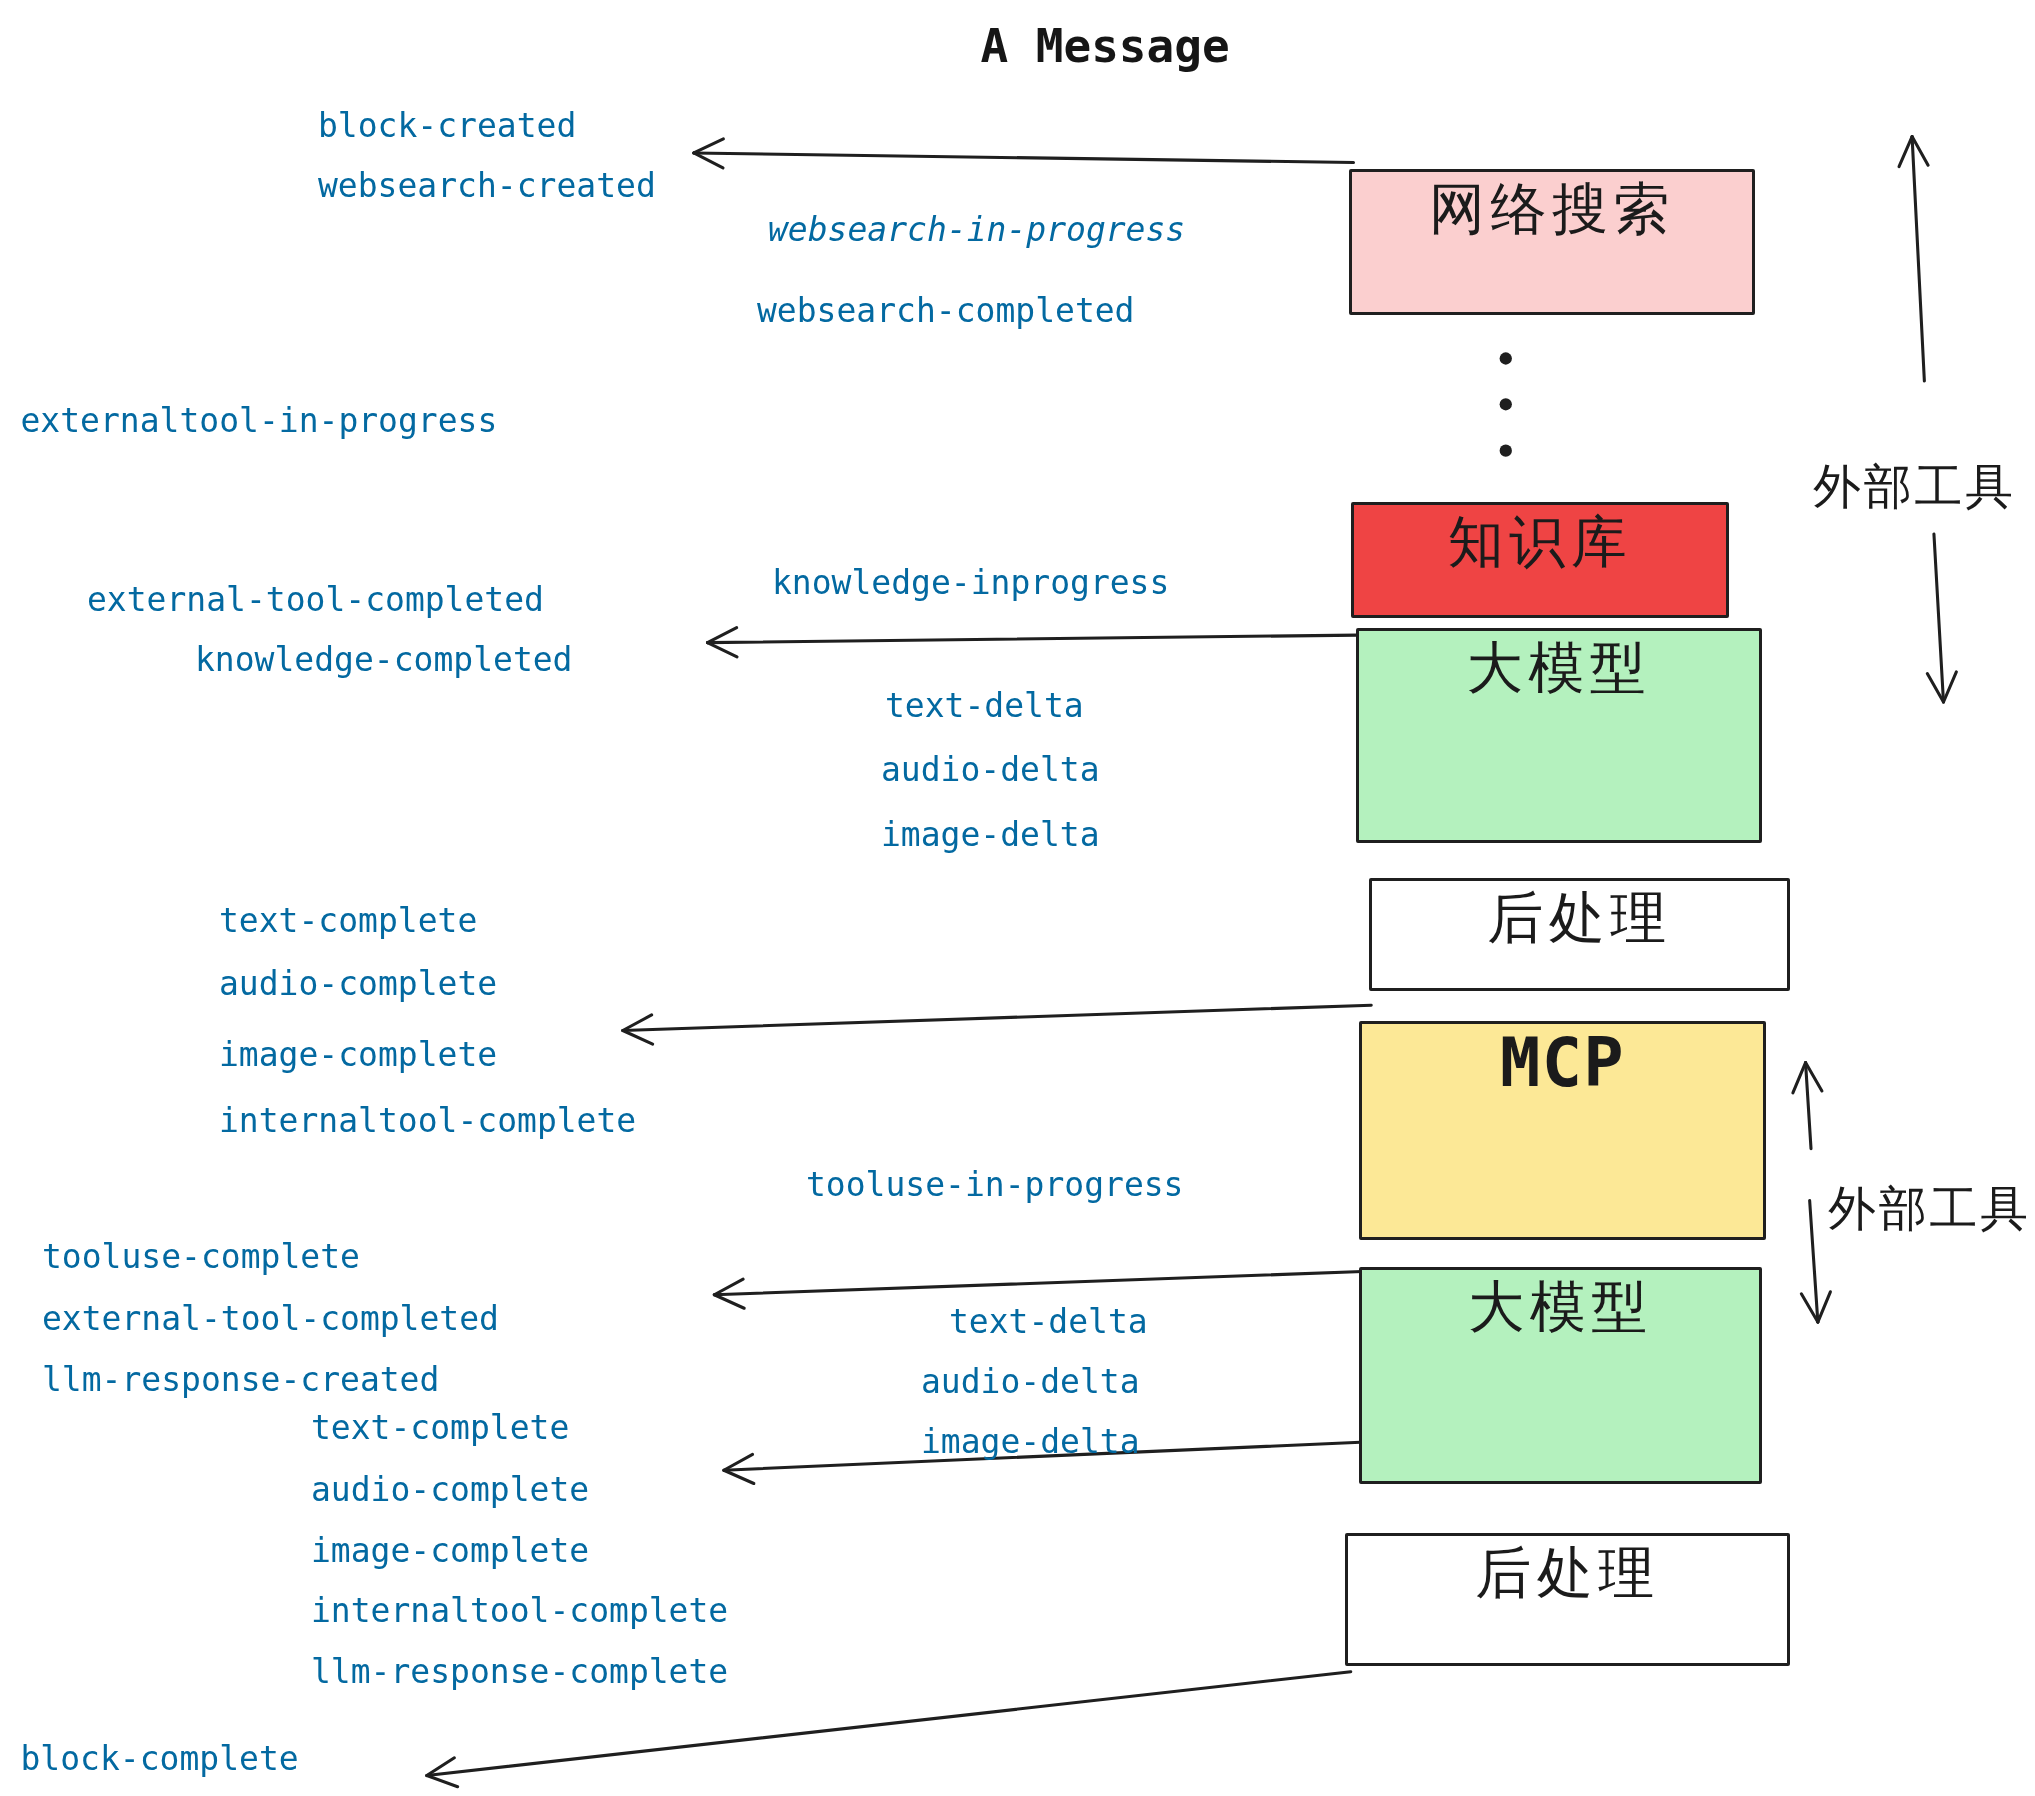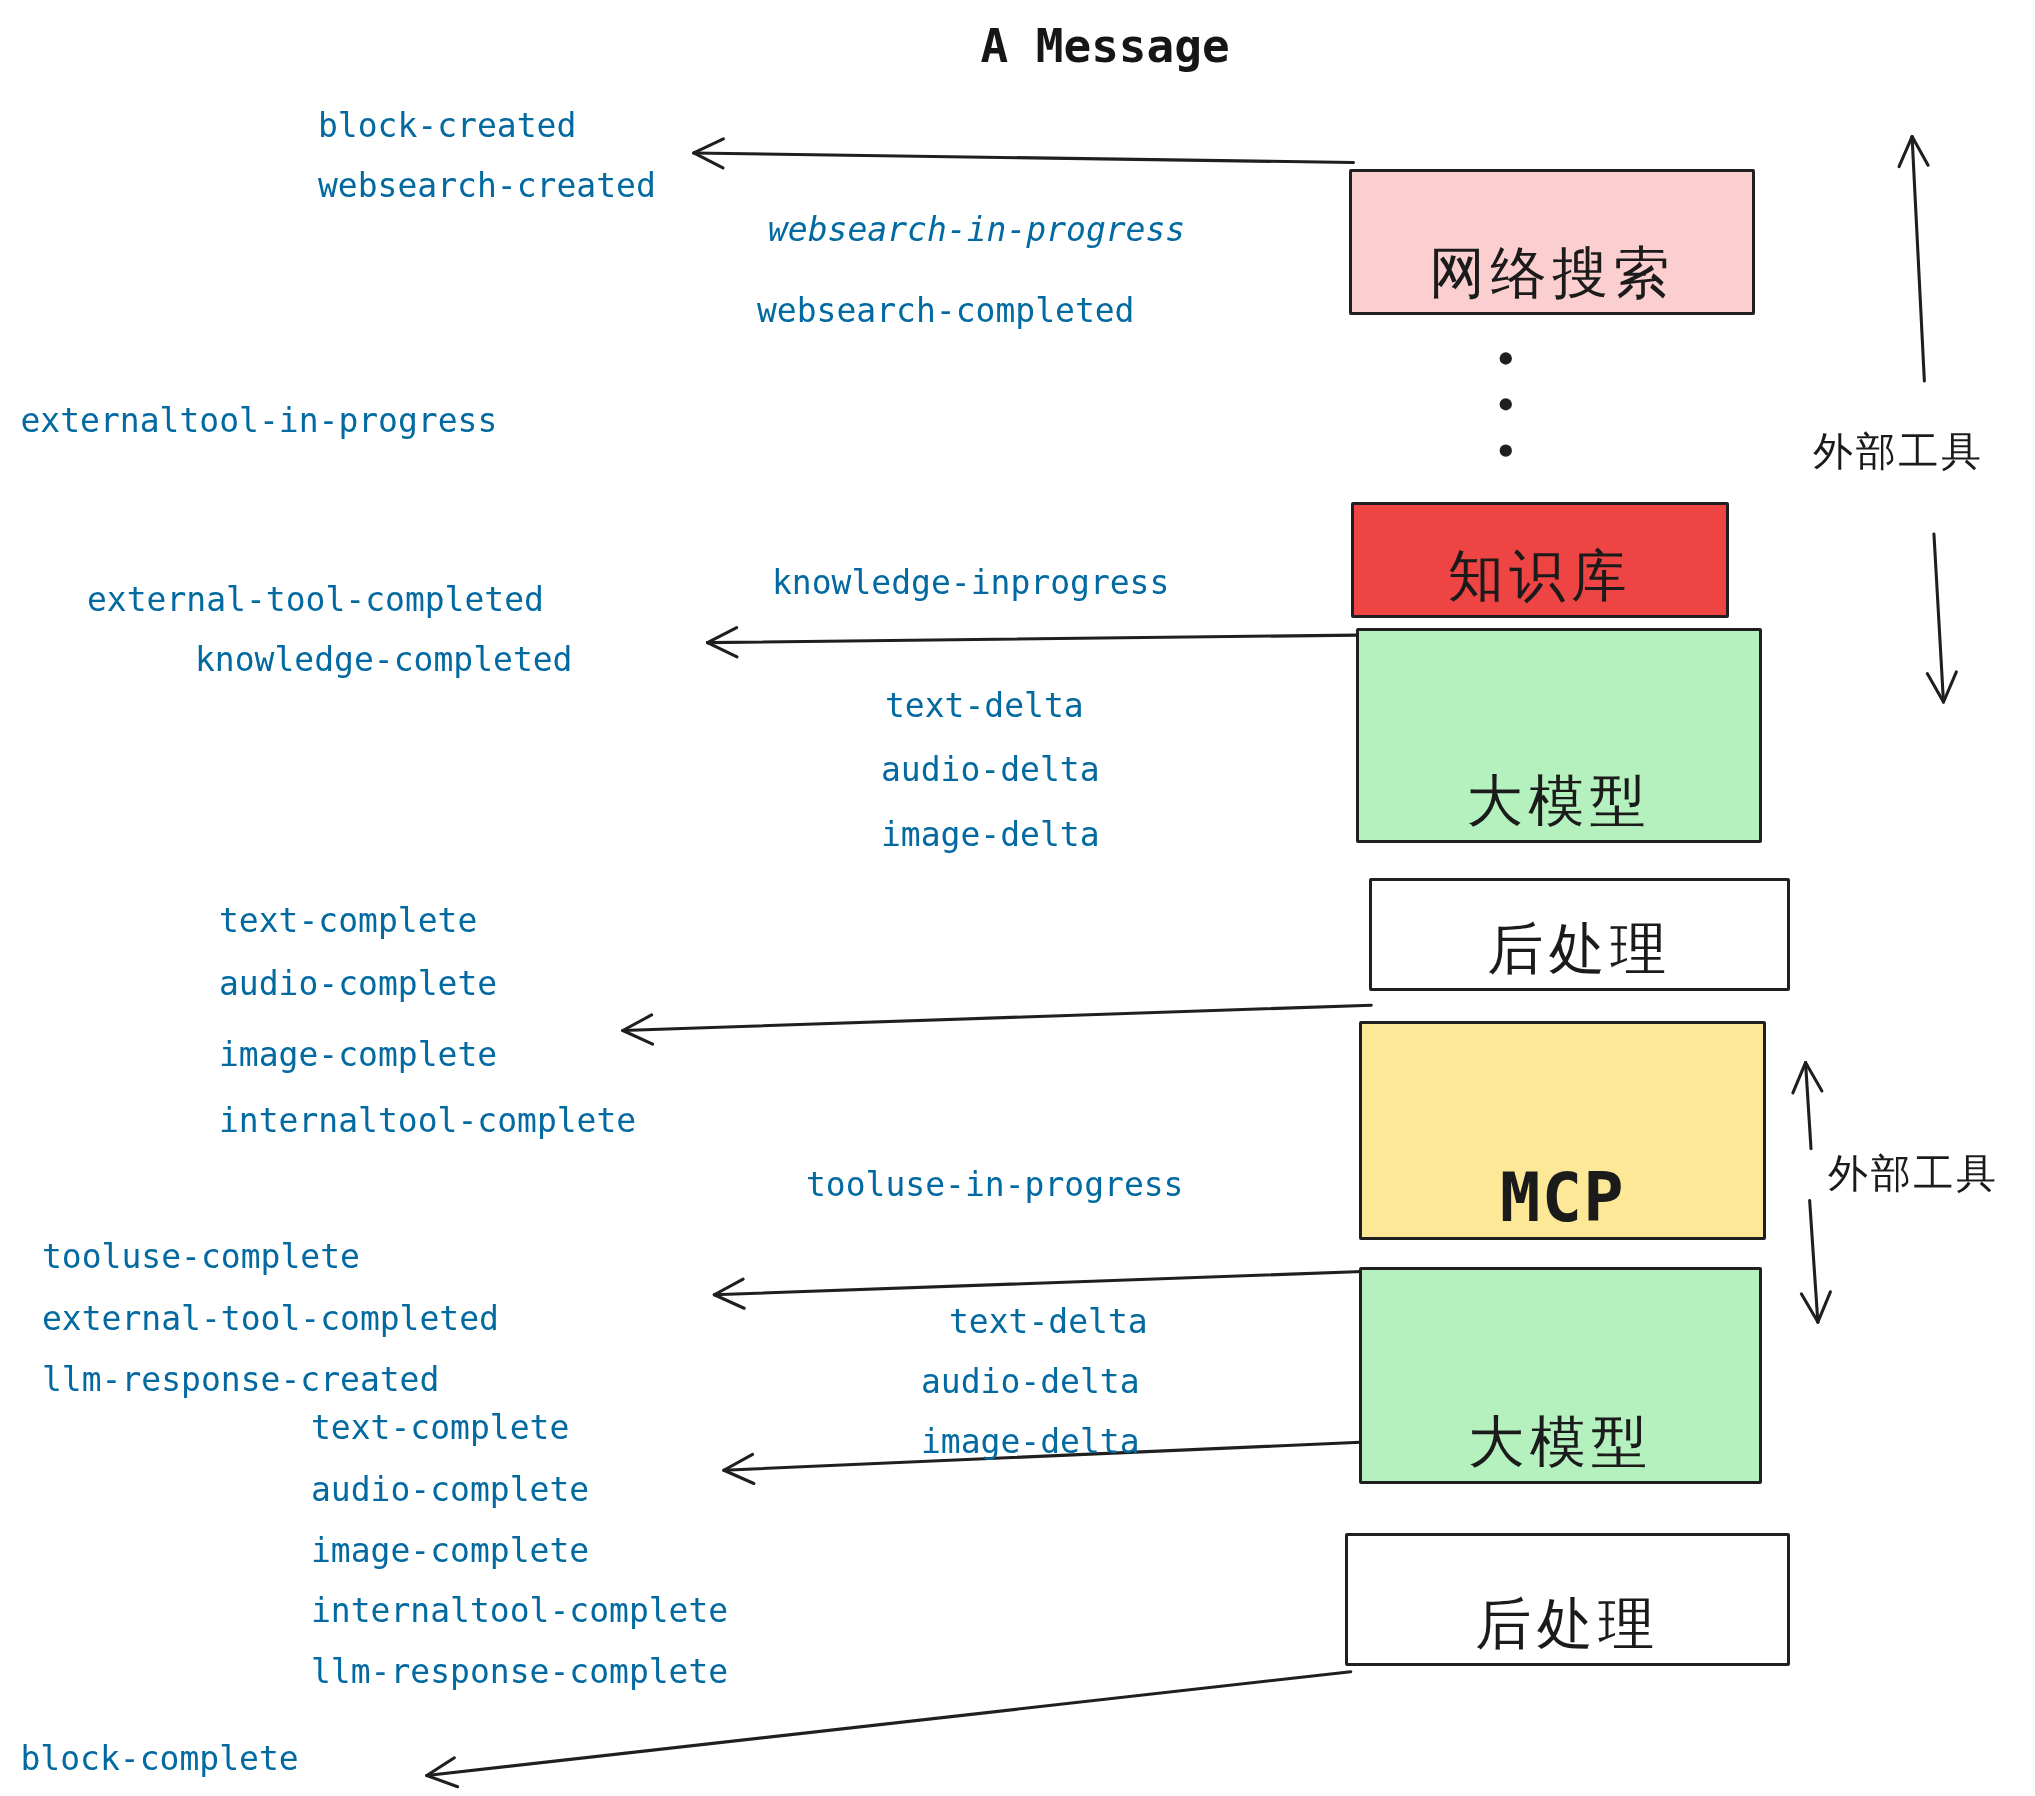--- a/index.html
+++ b/index.html
@@ -12,33 +12,33 @@
   .title{
     position:absolute;transform:translateX(-50%);
     font-size:46px;color:#161616;white-space:nowrap;font-weight:bold;margin-left:16px;
   }
   .ev{
     position:absolute;font-size:33px;line-height:55px;color:#0369a1;
     white-space:nowrap;letter-spacing:0px;
   }
   .box{
     position:absolute;border:3.4px solid #1f1f1f;border-radius:2px;
-    display:flex;align-items:flex-end;justify-content:center;box-sizing:border-box;
+    display:flex;align-items:flex-start;justify-content:center;box-sizing:border-box;
   }
   .box-label{
     font-family:"Liberation Sans","DejaVu Sans",sans-serif;
     font-size:56px;letter-spacing:5.5px;color:#1b1b1b;font-weight:500;white-space:nowrap;
   }
   .box-label.mono{
     font-family:"DejaVu Sans Mono","Liberation Mono",monospace;
     font-size:67px;letter-spacing:1.4px;font-weight:700;
   }
   .side{
     position:absolute;font-family:"Liberation Sans","DejaVu Sans",sans-serif;
-    font-size:40px;letter-spacing:2.7px;color:#1b1b1b;white-space:nowrap;font-weight:500;
+    font-size:48px;letter-spacing:2.7px;color:#1b1b1b;white-space:nowrap;font-weight:500;margin-top:31px;
   }
 </style>
 </head>
 <body>
 
 <div id="diagram">
   <svg id="arrow-layer" viewBox="0 0 2980 2630" xmlns="http://www.w3.org/2000/svg">
       <g>
         <line x1="1982" y1="238" x2="1016" y2="224" stroke="#1f1f1f" stroke-width="4.5" stroke-linecap="round"></line>
         <line x1="1016" y1="224" x2="1058.6972025926998" y2="245.93054697808392" stroke="#1f1f1f" stroke-width="4.5" stroke-linecap="round"></line>

